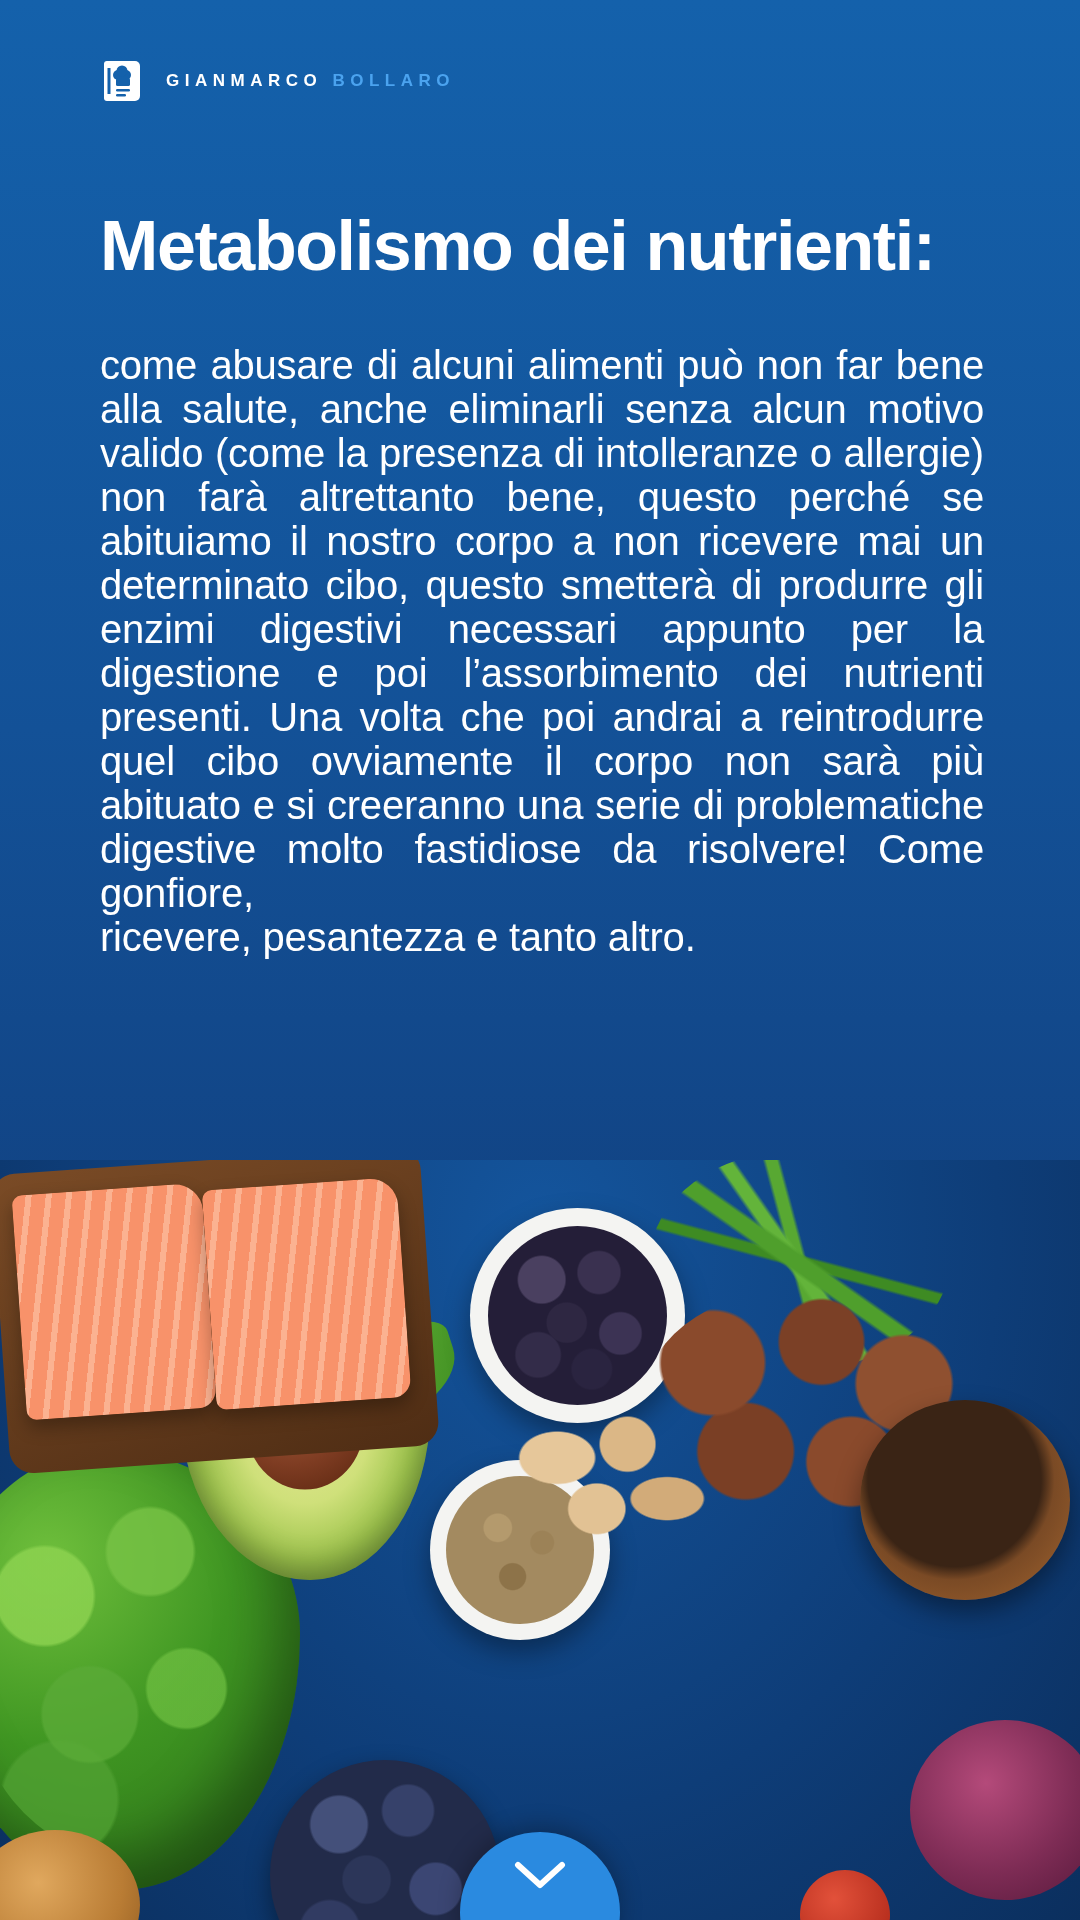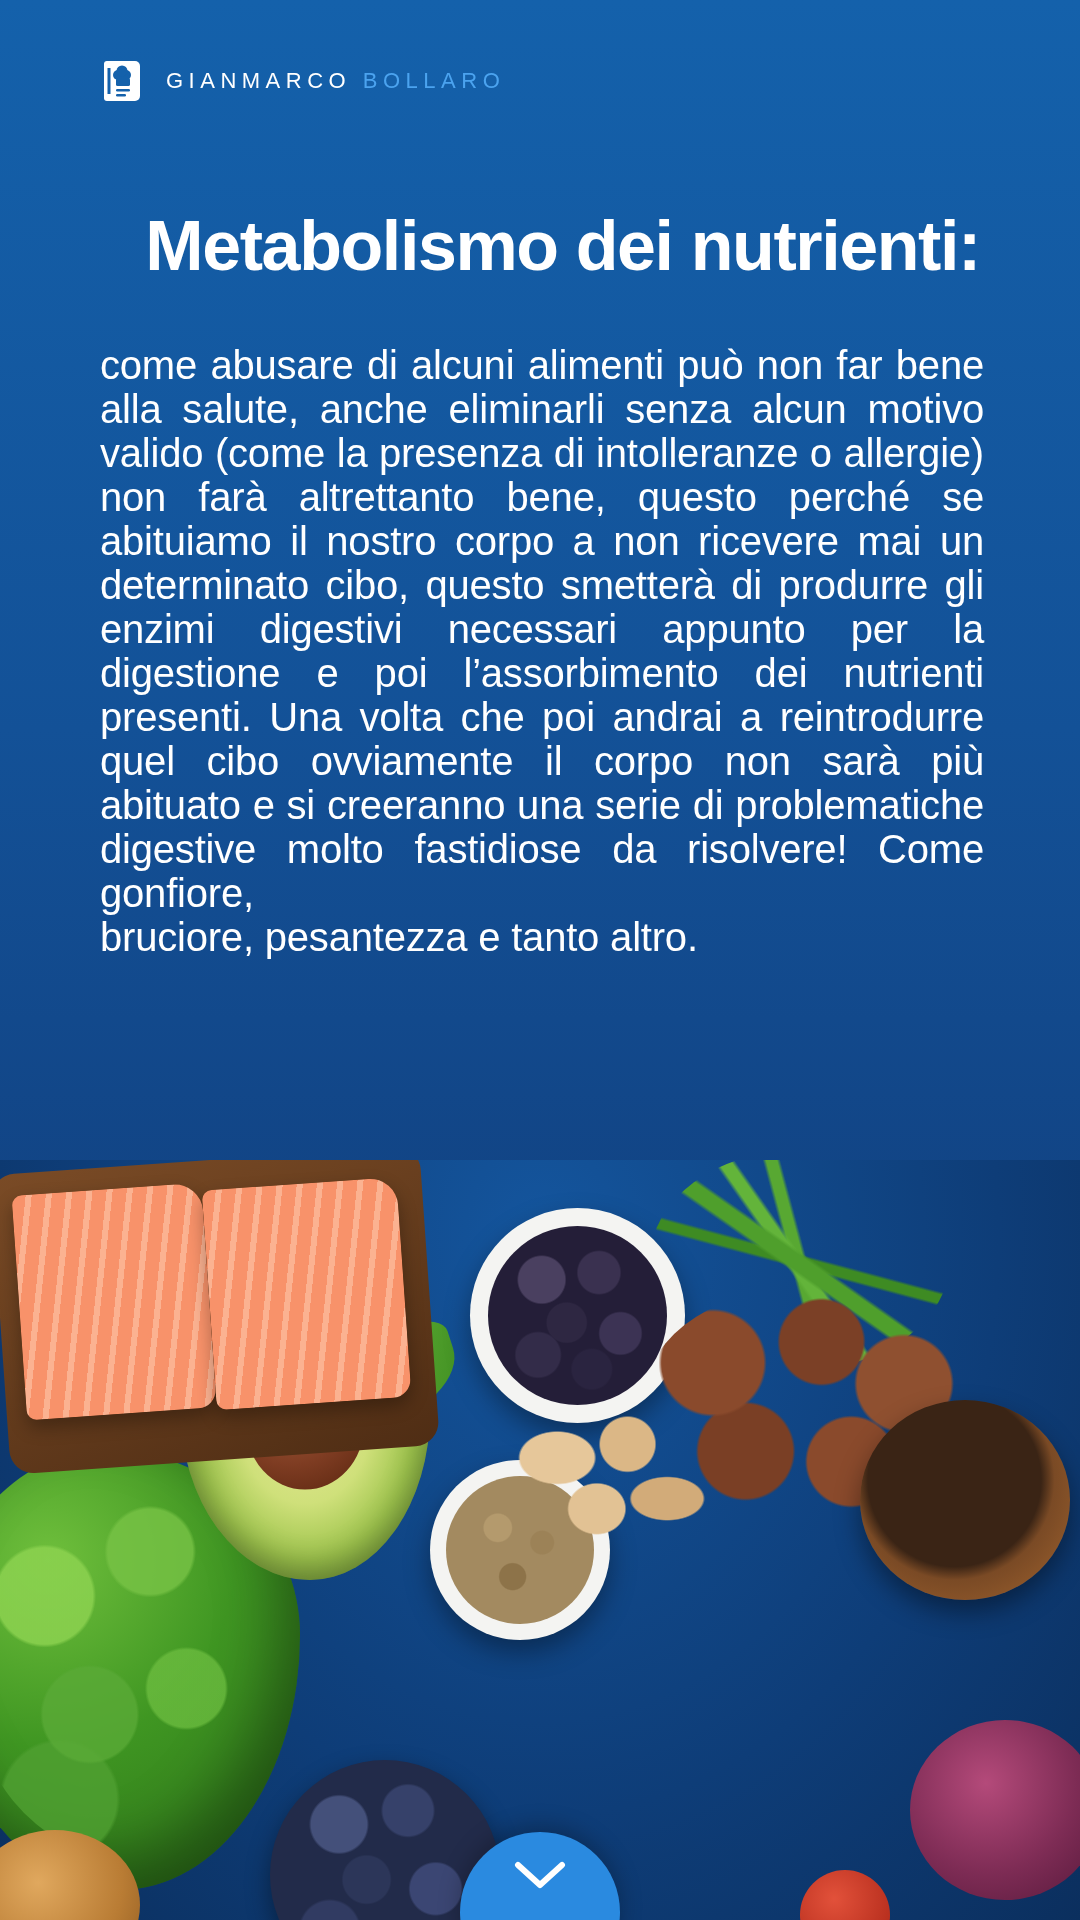--- a/index.html
+++ b/index.html
@@ -30,39 +30,38 @@
     display: flex;
     align-items: center;
     gap: 22px;
   }
   .brand-mark {
     width: 44px;
     height: 46px;
     display: block;
   }
   .brand-text {
-    font-size: 22px;
+    font-size: 17px;
     letter-spacing: 5.5px;
-    font-weight: 400;
+    font-weight: 700;
   }
   .brand-first { color: #ffffff; }
   .brand-last { color: #4ba3ef; }
 
   
   .title {
     position: absolute;
     top: 162px;
     left: 100px;
     width: 880px;
     color: #ffffff;
     font-size: 70px;
     line-height: 1.07;
     font-weight: 800;
     letter-spacing: -1.4px;
-    text-align: right;
   }
 
   
   .body-copy {
     position: absolute;
     top: 343px;
     left: 100px;
     width: 884px;
     color: #ffffff;
     font-size: 40px;
@@ -352,21 +351,21 @@
     </span>
     <span class="brand-text">
       <span class="brand-first">GIANMARCO</span><span>&nbsp;</span><span class="brand-last">BOLLARO</span>
     </span>
   </div>
 
   <h1 class="title">Metabolismo dei nutrienti:</h1>
 
   <div class="body-copy">
     <span>come abusare di alcuni alimenti può non far bene alla salute, anche eliminarli senza alcun motivo valido (come la presenza di intolleranze o allergie) non farà altrettanto bene, questo perché se abituiamo il nostro corpo a non ricevere mai un determinato cibo, questo smetterà di produrre gli enzimi digestivi necessari appunto per la digestione e poi l’assorbimento dei nutrienti presenti. Una volta che poi andrai a reintrodurre quel cibo ovviamente il corpo non sarà più abituato e si creeranno una serie di problematiche digestive molto fastidiose da risolvere! Come gonfiore,</span>
-    <div class="tail">bruciore, pesantezza e tanto altro.</div>
+    <div class="tail">ricevere, pesantezza e tanto altro.</div>
   </div>
 
   <div class="photo">
     <div class="photo-bg"></div>
 
     <div class="food greens"></div>
     <div class="food avocado">
       <span class="avo-leaf"></span>
     </div>
     <div class="food bowl-white-1"></div>

